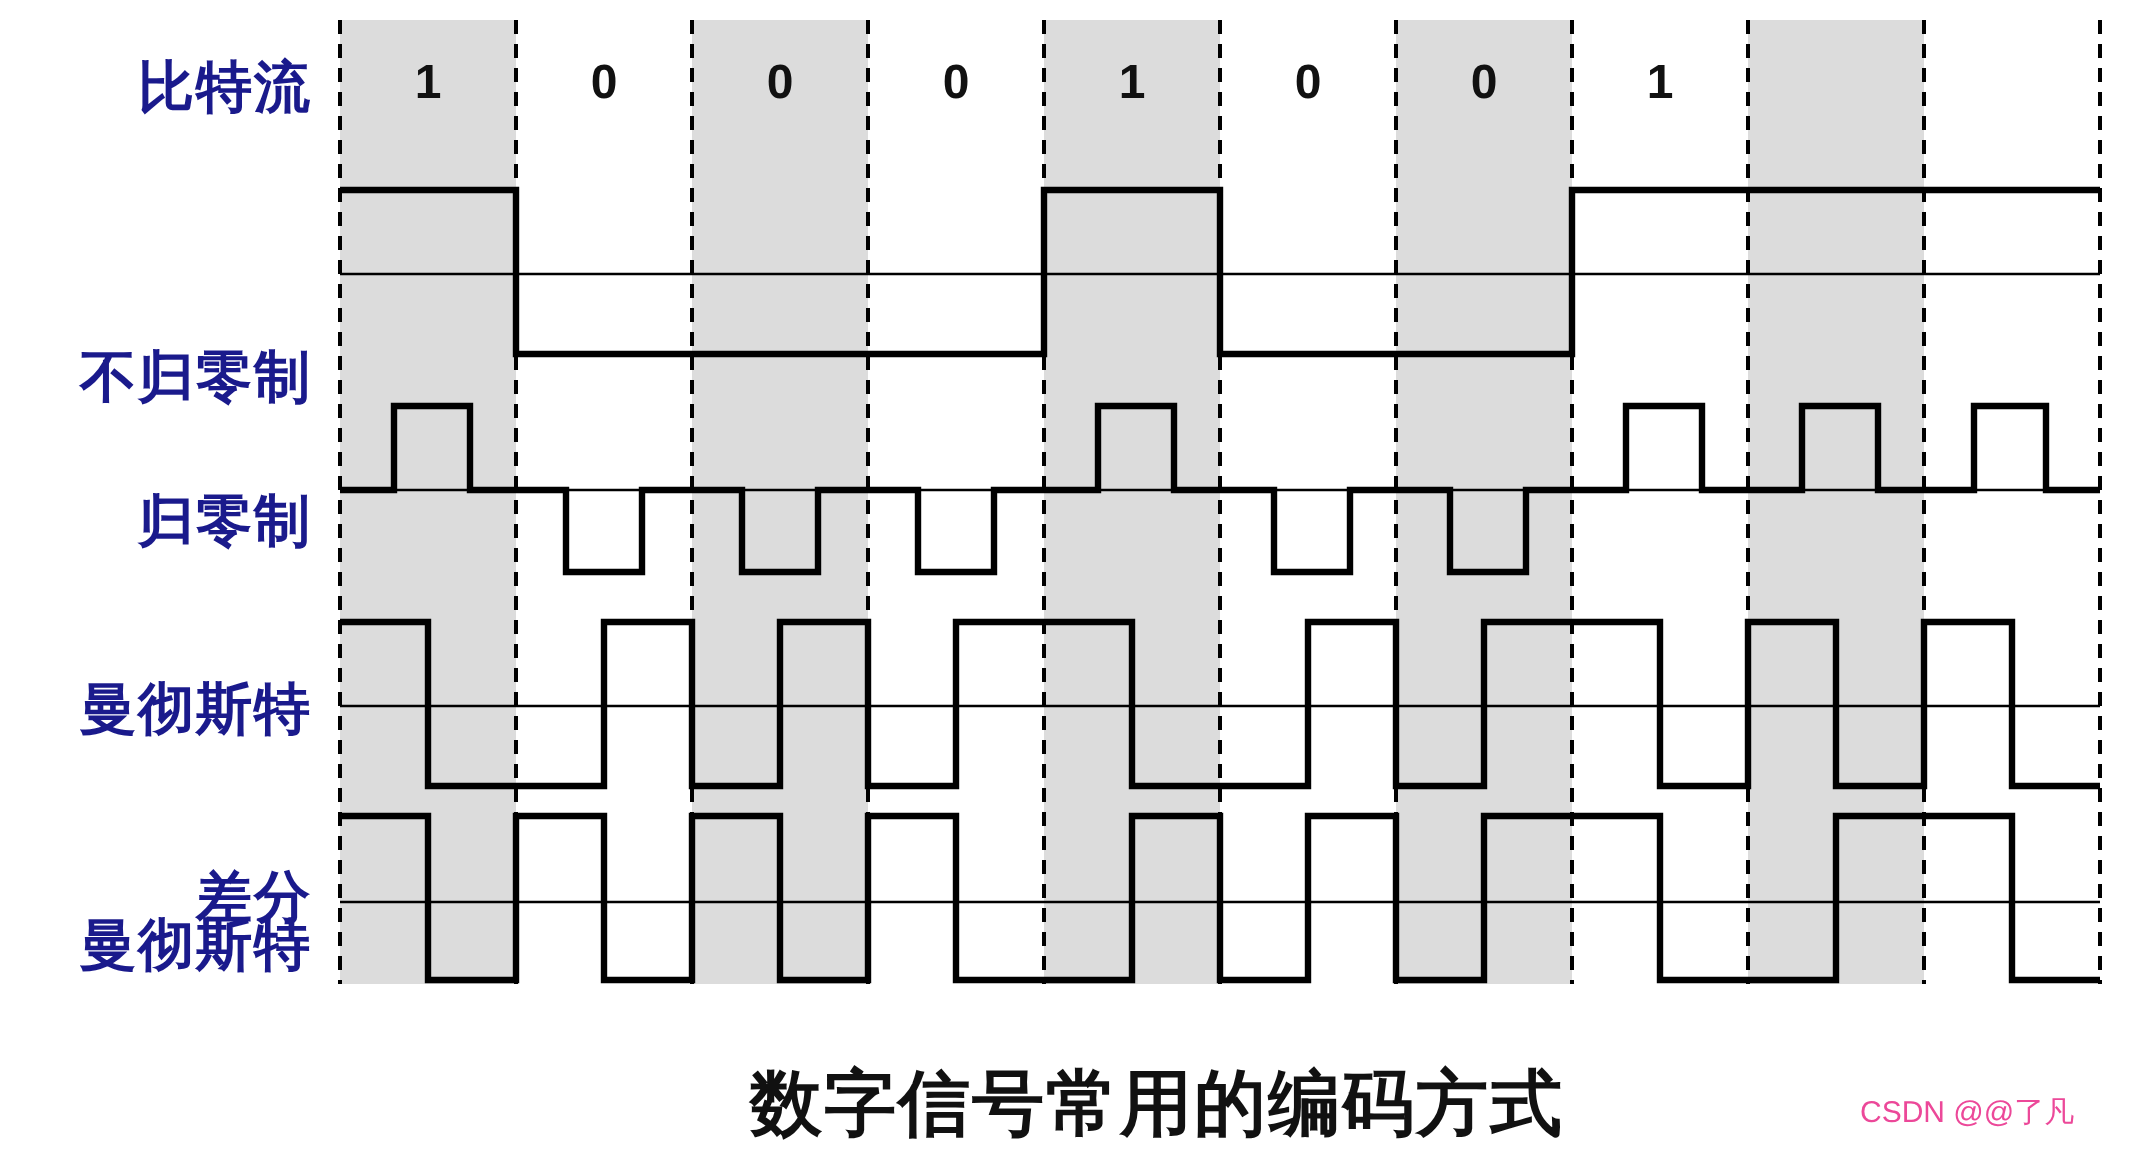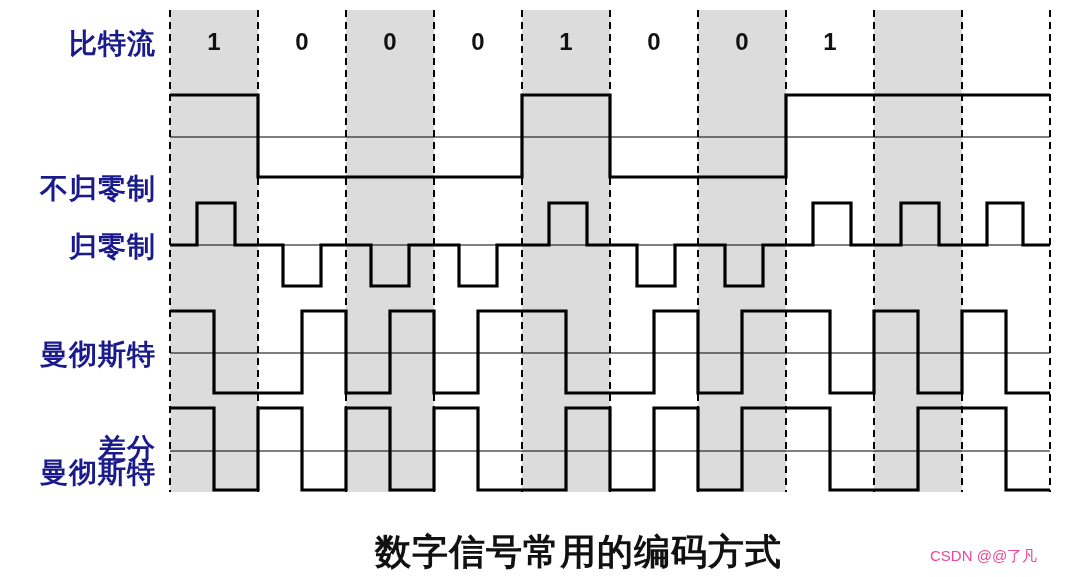--- a/index.html
+++ b/index.html
@@ -69,19 +69,19 @@
     <div class="bit-label" style="left: 522px;">1</div>
     <div class="bit-label" style="left: 610px;">0</div>
     <div class="bit-label" style="left: 698px;">0</div>
     <div class="bit-label" style="left: 786px;">1</div>
     <div class="bit-label" style="left: 874px;"></div>
     <div class="bit-label" style="left: 962px;"></div>
   </div>
 
 <div class="row-label" style="top:27px;text-align:right;">比特流</div>
 <div class="row-label" style="top:128px;margin-top:44px;">不归零制</div>
-<div class="row-label" style="top:230px;">归零制</div>
+<div class="row-label" style="top:244px;">归零制</div>
 <div class="row-label" style="top:338px;">曼彻斯特</div>
 <div class="row-label" style="top:432px;">差分</div>
 <div class="row-label" style="top:456px;">曼彻斯特</div>
 
 <div id="caption">数字信号常用的编码方式</div>
 <div id="watermark">CSDN @@了凡</div>
 
 </body></html>

